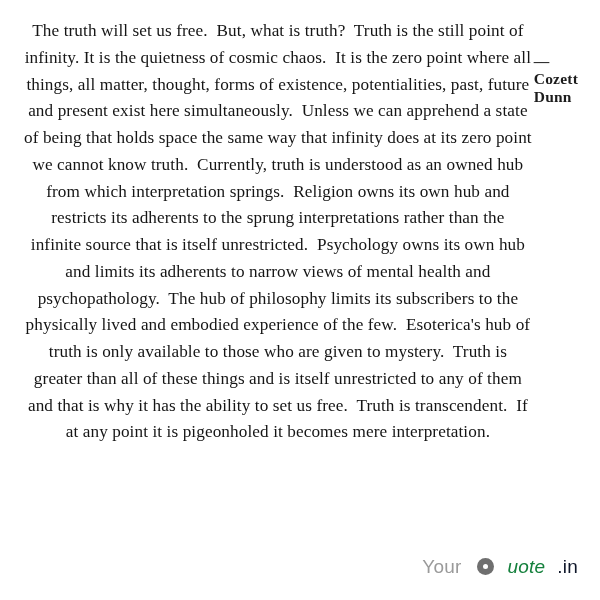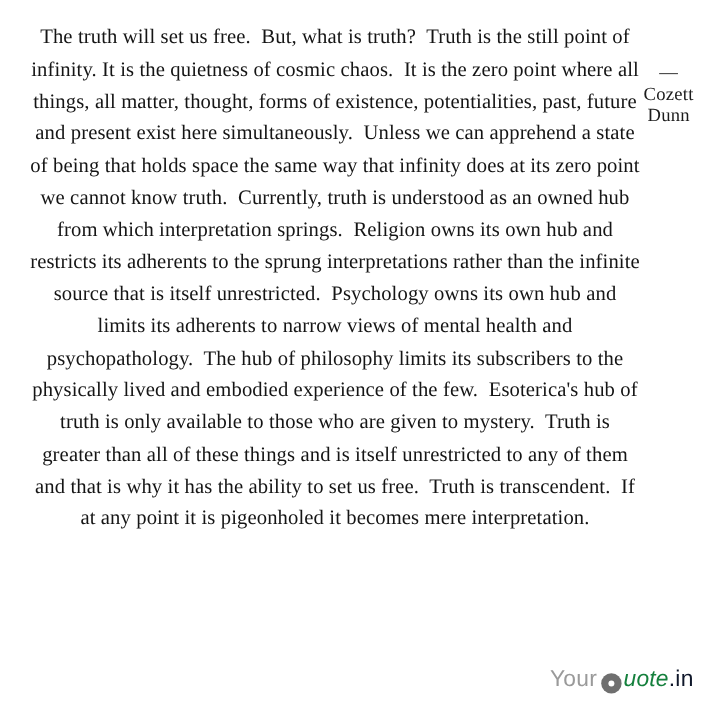--- a/index.html
+++ b/index.html
@@ -27,35 +27,36 @@
     font-size: 17.2px;
     line-height: 1.555;
     text-align: center;
     color: #151515;
     letter-spacing: 0.1px;
     white-space: pre-wrap;
     padding: 0 2px;
   }
   .attribution {
     margin-top: 34px;
-    text-align: center;
+    text-align: left;
     font-size: 15.5px;
     color: #1c1c1c;
     letter-spacing: 0.2px;
+    font-weight: bold;
   }
   .watermark {
     position: absolute;
     right: 22px;
     bottom: 22px;
     display: flex;
-    align-items: center;
     font-family: "Liberation Sans", sans-serif;
     font-size: 19px;
     color: #8e8e8e;
     letter-spacing: 0.2px;
+    gap: 12px;
   }
   .watermark .wm-your {
     color: #9a9a9a;
     font-weight: 400;
   }
   .watermark .wm-quote {
     color: #15803d;
     font-weight: 400;
     font-style: italic;
   }

